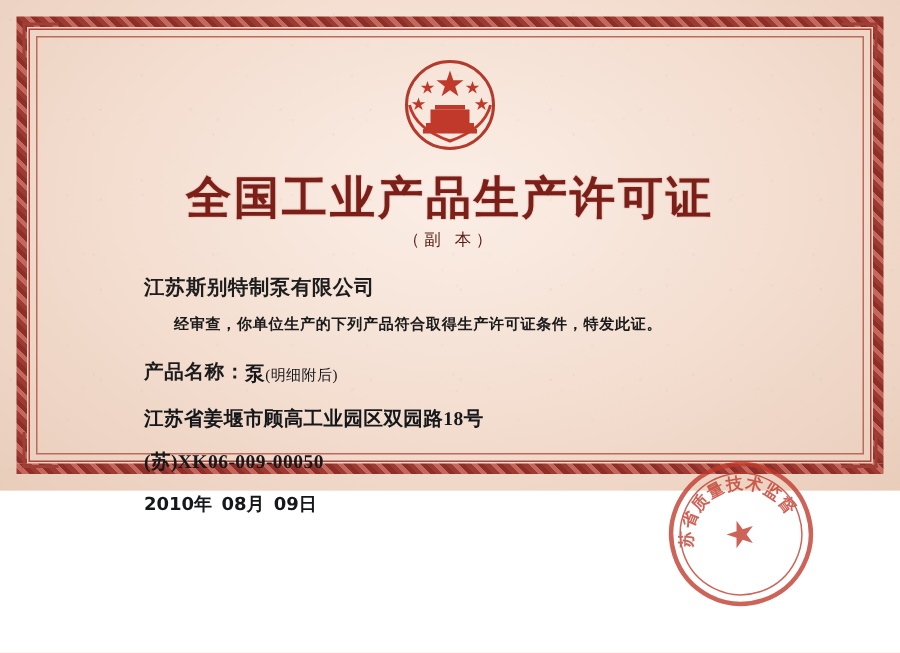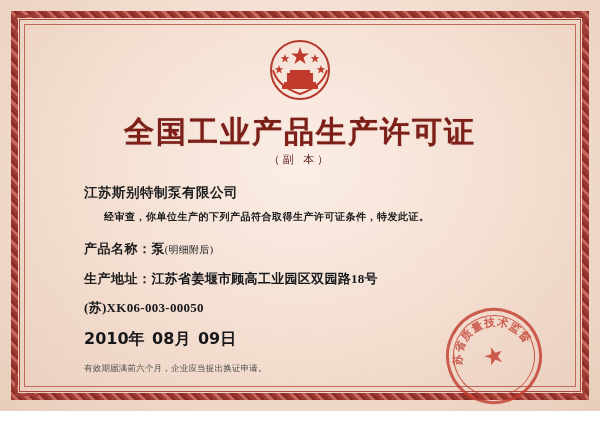--- a/index.html
+++ b/index.html
@@ -11,21 +11,21 @@
     width: 600px;
     height: 435px;
     overflow: hidden;
     font-family: "DejaVu Sans", sans-serif;
   }
 
   
   .cert-page {
     position: relative;
     width: 600px;
-    height: 411px;
+    height: 327px;
     background: #f6e3d8;
     background-image:
       radial-gradient(ellipse at 50% 40%, #fbeee6 0%, #f3ddcf 55%, #e9cdbb 100%);
     box-sizing: border-box;
   }
 
   
   .paper-noise {
     position: absolute;
     inset: 0;
@@ -105,21 +105,21 @@
     left: 0; right: 0;
     text-align: center;
     font-size: 11px;
     color: #5a1d17;
     letter-spacing: 3px;
   }
 
   
   .body-area {
     position: absolute;
-    left: 84px;
+    left: 96px;
     right: 52px;
     top: 182px;
     color: #2b2b2b;
     font-size: 13.5px;
     line-height: 1.55;
   }
   .company-line {
     font-size: 13.5px;
     font-weight: bold;
     color: #1d1d1d;
@@ -164,21 +164,21 @@
   }
 
   
   .row-split {
     display: flex;
     align-items: baseline;
     justify-content: space-between;
     margin-bottom: 4px;
   }
   .issue-date {
-    font-size: 16px;
+    font-size: 12px;
     font-weight: bold;
     color: #15171a;
     letter-spacing: 1px;
     padding-right: 6px;
     white-space: nowrap;
     text-align: center;
   }
   .issue-date .num { letter-spacing: 0; }
 
   .footnote {
@@ -271,38 +271,36 @@
     <div class="statement">经审查，你单位生产的下列产品符合取得生产许可证条件，特发此证。</div>
 
     <div class="fields">
       <div class="field-row">
         <span class="field-label">产品名称：</span>
         <span class="field-value"><span>泵</span><span class="small-note">(明细附后)</span></span>
       </div>
 
 
       <div class="field-row">
-        <span class="field-label">生产地址：</span>
         <span class="field-value">江苏省姜堰市顾高工业园区双园路18号</span>
       </div>
 
       <div class="field-row">
-        <span class="field-value">(苏)XK06-003-00050</span>
+        <span class="field-value">(苏)XK06-009-00050</span>
       </div>
 
       <div class="row-split">
         <div class="issue-date">
           <span class="num">2010</span><span>年</span>
           <span class="num">08</span><span>月</span>
           <span class="num">09</span><span>日</span>
         </div>
       </div>
     </div>
 
-    <div class="footnote">有效期届满前六个月，企业应当提出换证申请。</div>
   </div>
 
   <div class="seal">
     <div class="ring"></div>
     <div class="ring-inner"></div>
     <svg viewBox="0 0 96 96" width="96" height="96" aria-hidden="true">
       <defs>
         <path id="sealArc" d="M 14,52 A 34,34 0 0 1 82,52"></path>
       </defs>
       <text>

